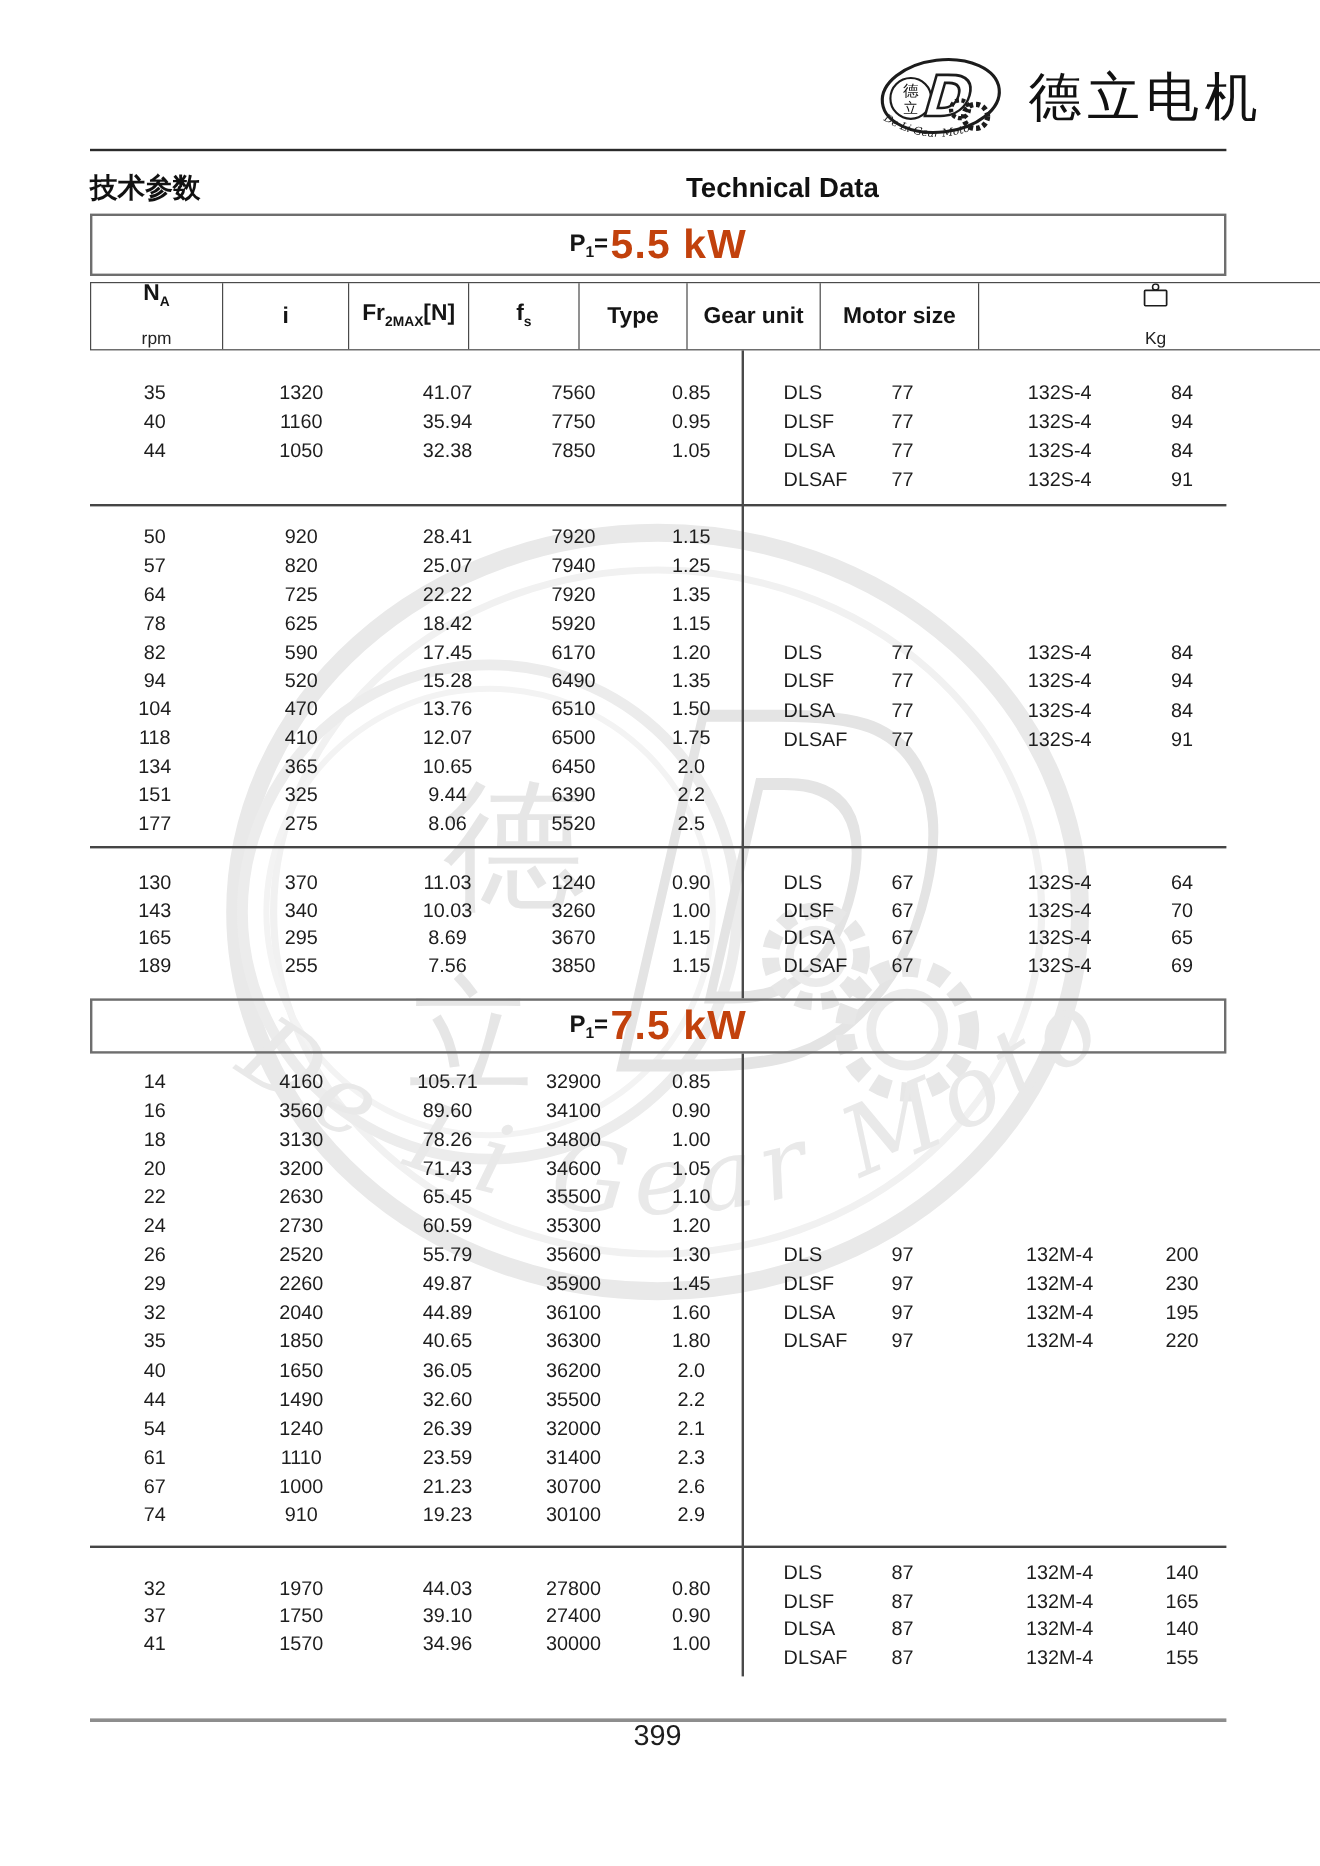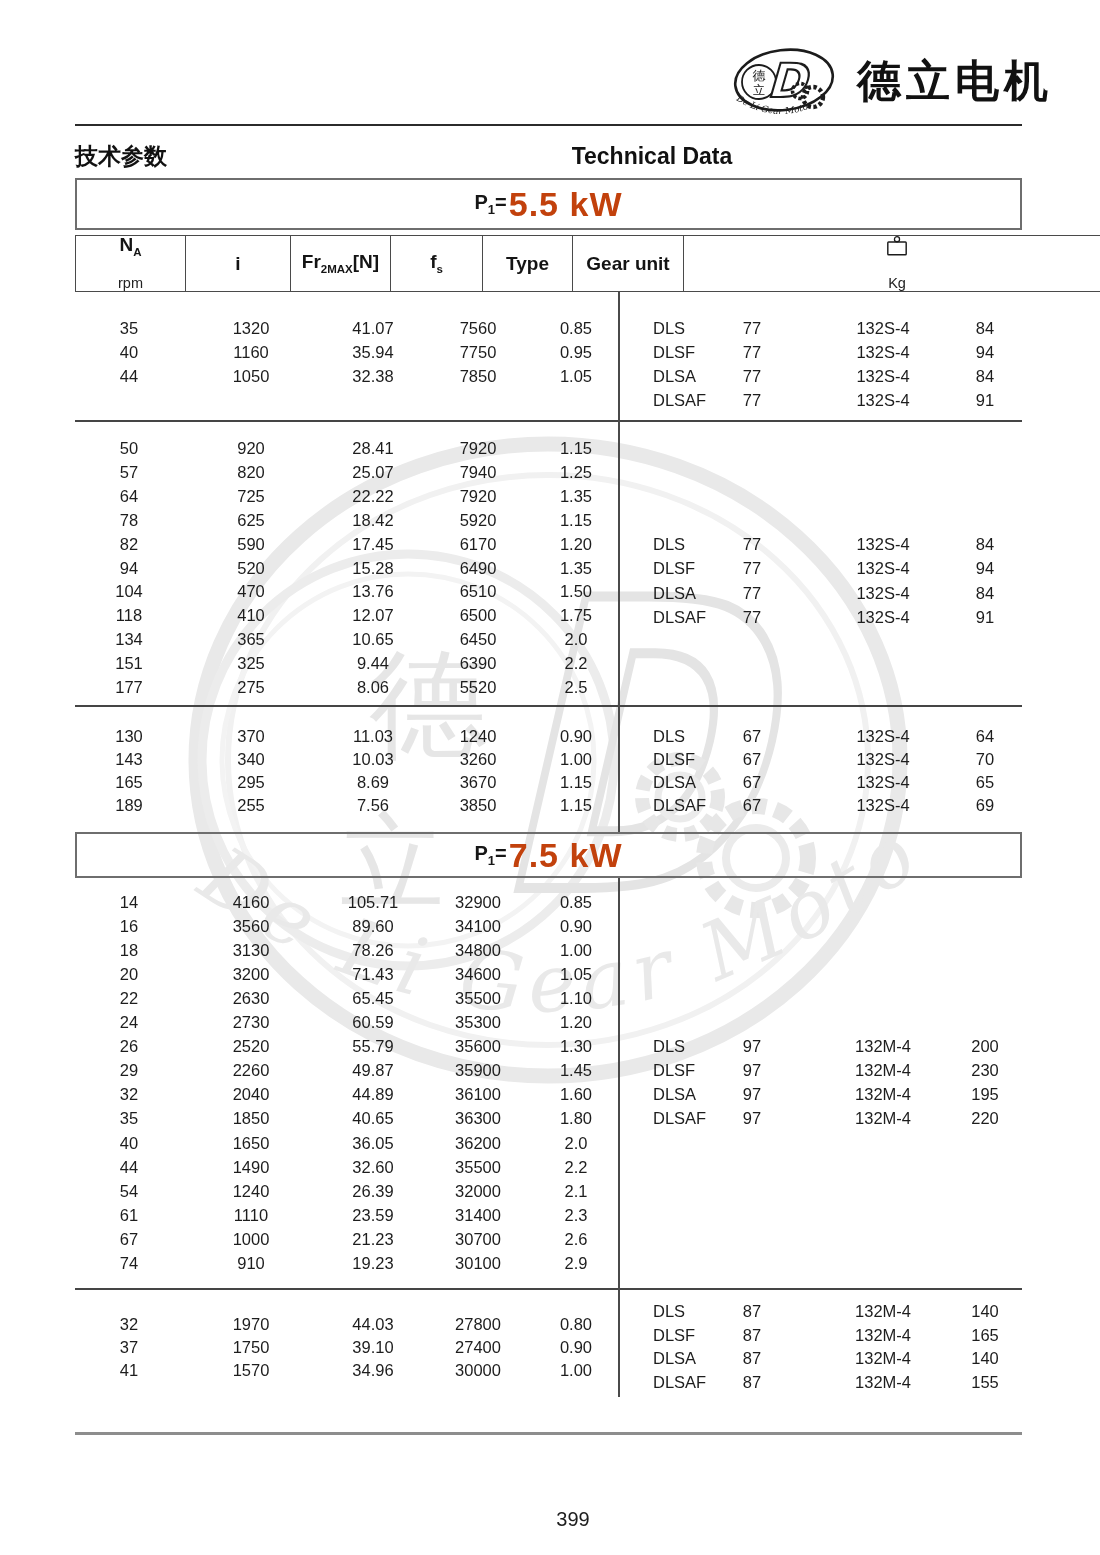--- a/index.html
+++ b/index.html
@@ -3,21 +3,21 @@
 <meta charset="utf-8">
 <style>
   html,body{margin:0;padding:0;background:#fff;}
   .page{position:relative;width:1100px;height:1555px;background:#ffffff;overflow:hidden;
         font-family:"Liberation Sans","DejaVu Sans",sans-serif;color:#1d1d1d;}
   .content{position:absolute;left:75px;top:0;width:947px;height:1555px;}
   svg.wm{position:absolute;left:0;top:0;pointer-events:none;}
 
   
   .logo-box{position:absolute;left:645px;top:40px;width:132px;height:90px;}
-  .brand{position:absolute;left:782px;top:52px;width:168px;font-size:44px;font-weight:bold;
+  .brand{position:absolute;left:782px;top:52px;width:168px;font-size:44px;font-weight:normal;
          font-family:"DejaVu Serif","Liberation Serif",serif;letter-spacing:5px;color:#111;white-space:nowrap;}
 
   .toprule{position:absolute;left:0;top:124px;width:947px;height:2px;background:#2b2b2b;}
   .title-cn{position:absolute;left:0;top:141px;font-size:23px;font-weight:bold;color:#111;}
   .title-en{position:absolute;left:577px;top:143px;transform:translateX(-50%);font-size:23px;font-weight:bold;color:#111;}
 
   
   .pbox{position:absolute;left:0;width:947px;box-sizing:border-box;border:2px solid #6e6e6e;
         display:flex;align-items:center;justify-content:center;}
   .pbox.p1{top:178px;height:52px;}
@@ -46,21 +46,21 @@
 
   
   .rows{position:absolute;left:0;top:0;width:947px;height:0;}
   .trow{position:absolute;left:0;width:947px;height:0;}
   .cell{position:absolute;transform:translate(-50%,-50%);font-size:16.5px;color:#1d1d1d;
         white-space:nowrap;line-height:1;}
   .l0{left:54px}.l1{left:176px}.l2{left:298px}.l3{left:403px}.l4{left:501px}
   .r0{left:578px;transform:translate(0,-50%);}
   .r1{left:677px}.r2{left:808px}.r3{left:910px}
 
-  .pageno{position:absolute;left:473px;top:1508px;transform:translateX(-50%);font-size:20px;color:#1d1d1d;margin-left:25px;}
+  .pageno{position:absolute;left:473px;top:1433px;transform:translateX(-50%);font-size:24px;color:#1d1d1d;}
 </style>
 </head>
 <body>
 
 <div class="page">
 
   <svg class="wm" width="1100" height="1555" viewBox="0 0 1100 1555" aria-hidden="true">
     <ellipse cx="548" cy="760" rx="352" ry="316" fill="none" stroke="#e9e9e9" stroke-width="15"></ellipse>
     <ellipse cx="548" cy="760" rx="320" ry="285" fill="none" stroke="#f1f1f1" stroke-width="6"></ellipse>
     <circle cx="408" cy="760" r="206" fill="none" stroke="#ececec" stroke-width="9"></circle>
@@ -124,20 +124,23 @@
       </div>
       <div class="hcell w-fs">
         <div class="hmain"><span>f</span><sub>s</sub></div>
       </div>
       <div class="hcell w-type">
         <div class="hmain">Type</div>
       </div>
       <div class="hcell w-gear">
         <div class="hmain">Gear unit</div>
       </div>
+      <div class="hcell w-motor">
+        <div class="hmain">Motor size</div>
+      </div>
       <div class="hcell w-kg">
         <svg class="kgicon" width="32" height="26" viewBox="0 0 32 26">
           <circle cx="16" cy="4" r="3.2" fill="none" stroke="#1c1c1c" stroke-width="1.6"></circle>
           <rect x="4.5" y="7.5" width="23" height="16" rx="1" fill="none" stroke="#1c1c1c" stroke-width="1.8"></rect>
         </svg>
         <div class="hsub">Kg</div>
       </div>
     </div>
 
     <div class="rows">

